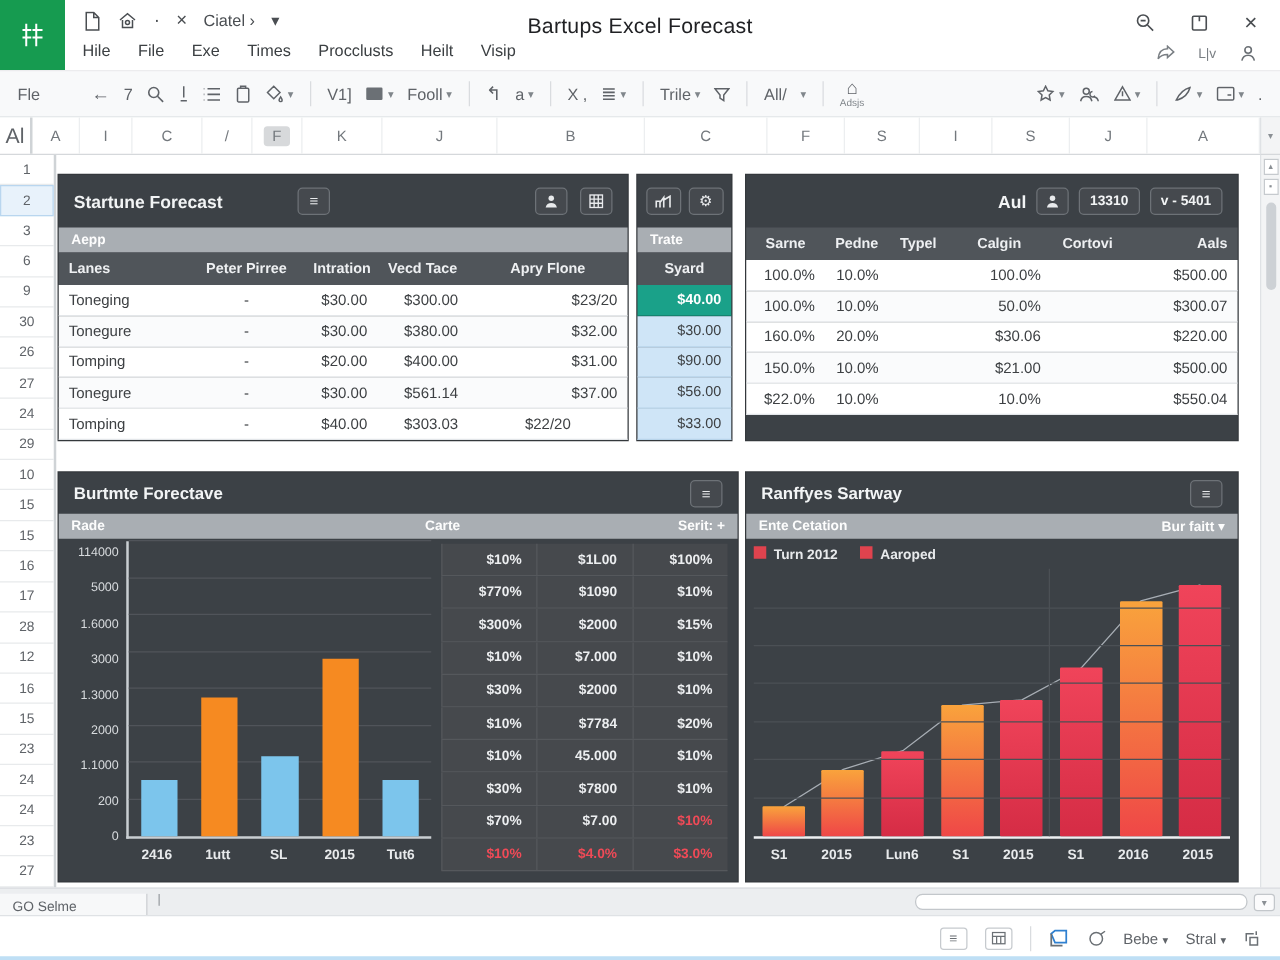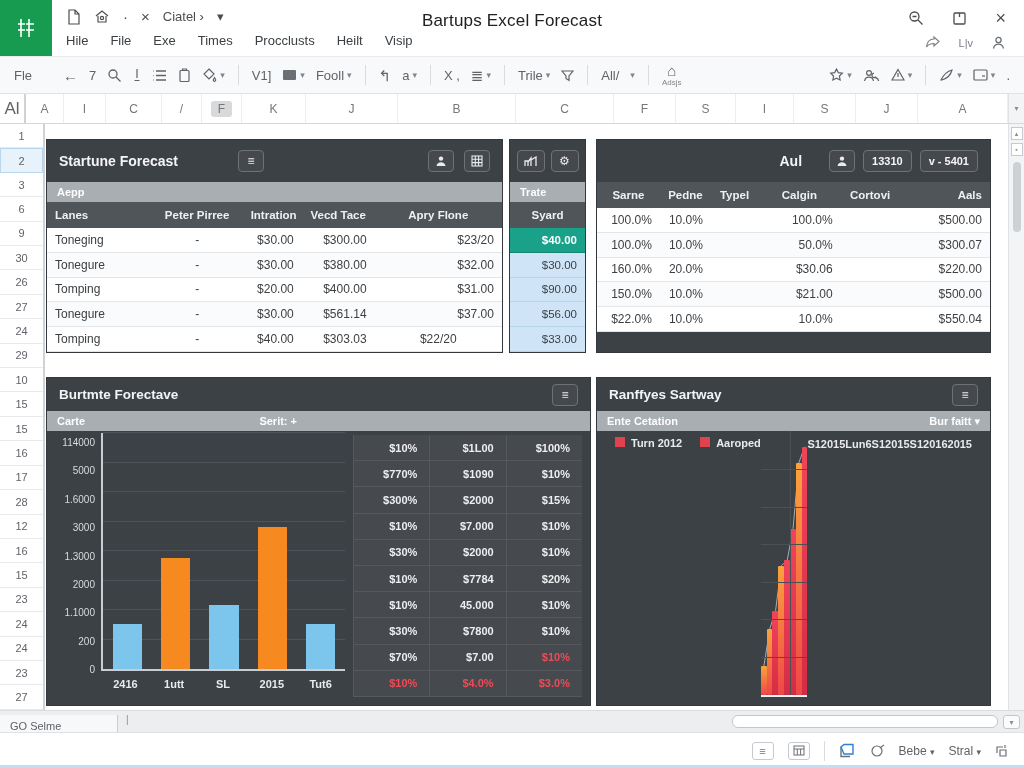--- a/index.html
+++ b/index.html
@@ -106,21 +106,21 @@
   #fc-xlabels{grid-column:2;grid-row:2;display:flex;align-items:center;font-size:11px;
     font-weight:bold;color:#e8eaec}
   #fc-xlabels span{width:20%;text-align:center}
   #fc-table{flex:1;display:flex;flex-direction:column;margin-top:2px}
   .ftrow{flex:1;display:flex;border-bottom:1px solid #55585c;background:#46494d}
   .ftcell{width:33.33%;display:flex;align-items:center;justify-content:flex-end;padding-right:12px;
     font-size:11px;font-weight:bold;color:#eceef0;border-left:1px solid #55585c}
   .ftcell.red{color:#f04a57}
 
   
-  #sw-body{display:flex;height:272px;padding:0 18px 6px}
+  #sw-body{display:flex;flex-direction:column;height:272px;padding:0 6px 6px}
   #sw-legend{height:24px;display:flex;align-items:center;gap:18px;font-size:11px;font-weight:bold;
     color:#e8eaec}
   .lgsq{width:10px;height:10px;background:#e0434e;display:inline-block;margin-right:6px}
   #sw-plot{flex:1;position:relative;border-bottom:2px solid #eef0f2}
   #sw-plot .gl{position:absolute;left:0;right:0;height:1px;background:#4b5055}
   #sw-plot .vgl{position:absolute;top:0;bottom:0;width:1px;background:#4b5055;left:62%}
   #sw-trend{position:absolute;inset:0;width:100%;height:100%}
   #sw-bars{position:absolute;inset:0;display:flex;align-items:flex-end;justify-content:space-around}
   .swbar{width:34px;border-radius:1px}
   .swbar.o{background:linear-gradient(#f9a33c,#ef4747)}
@@ -211,21 +211,21 @@
     <span>
       <svg width="15" height="15" viewBox="0 0 15 15" stroke="#6b7075" stroke-width="1.3" fill="none">
         <circle cx="7.5" cy="5" r="2.6"></circle>
           <path d="M2.5 13.5c.6-3 2.6-4.3 5-4.3s4.4 1.3 5 4.3"></path>
         </svg>
       </span>
   </div>
 </header>
 
 <div id="toolbar">
-  <span class="ti" style="margin-right:20px">Fle</span>
+  <span class="ti" style="margin-right:30px">Fle</span>
   <span class="glyph">←</span>
   <span class="ti">7</span>
   <span>
     <svg width="15" height="15" viewBox="0 0 15 15" stroke="#5f6368" stroke-width="1.3" fill="none">
       <circle cx="6" cy="6" r="4"></circle>
         <path d="M9 9l4.5 4.5"></path>
       </svg>
     </span>
   <span>
     <svg width="8" height="15" viewBox="0 0 8 15" stroke="#5f6368" stroke-width="1.2" fill="none">
@@ -496,21 +496,21 @@
         <div class="scell green">$40.00</div>
         <div class="scell">$30.00</div>
         <div class="scell">$90.00</div>
         <div class="scell">$56.00</div>
         <div class="scell">$33.00</div>
       </div>
   </div>
 
   <div class="panel" id="p-aul" style="left:597px;top:16px;width:393px;height:212px">
     <div class="ptitle" style="justify-content:flex-end;gap:8px">
-      <span style="margin-right:19px">Aul</span>
+      <span style="margin-right:0">Aul</span>
       <span class="iconbtn">
         <svg width="12" height="12" viewBox="0 0 12 12" fill="#e8eaec">
           <circle cx="6" cy="3.6" r="2.2"></circle>
             <path d="M1.5 11c.5-2.6 2.2-3.7 4.5-3.7s4 1.1 4.5 3.7z"></path>
           </svg>
         </span>
       <span class="aulbtn">13310</span>
       <span class="aulbtn">v - 5401</span>
     </div>
     <div class="phead" id="t2head">
@@ -565,20 +565,21 @@
       </div>
   </div>
 
   <div class="panel" id="p-forecast" style="left:47px;top:254px;width:543px;height:327px">
     <div class="ptitle small">
       <span>Burtmte Forectave</span>
       <span style="flex:1"></span>
       <span class="iconbtn">≡</span>
     </div>
     <div class="pband">
+      <span style="flex:1;font-weight:bold">Rade</span>
       <span class="bandmid">Carte</span>
       <span class="bandright">Serit: +</span>
     </div>
     <div id="fc-body">
       <div id="fc-chart">
         <div id="fc-yticks">
             <div>114000</div>
             <div>5000</div>
             <div>1.6000</div>
             <div>3000</div>

